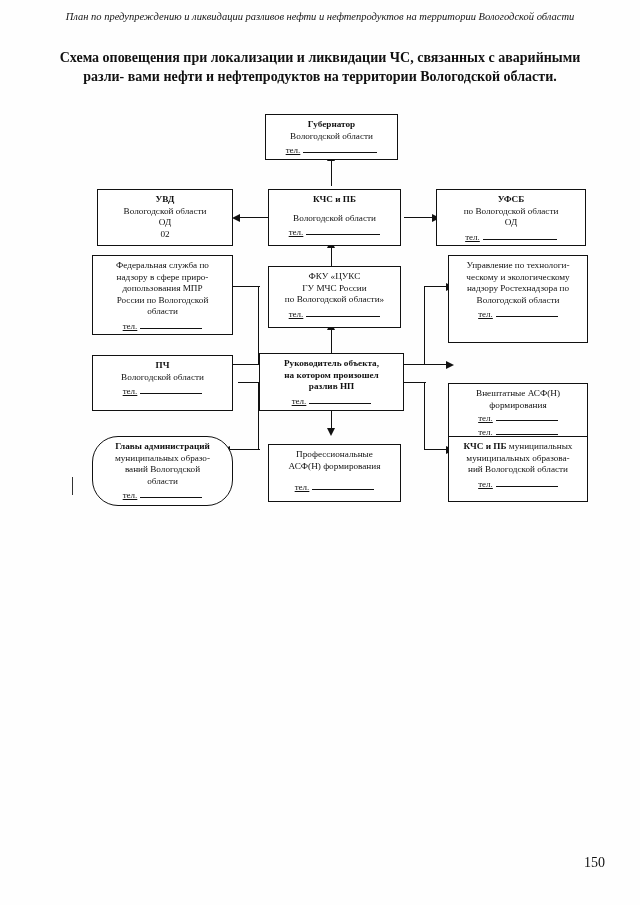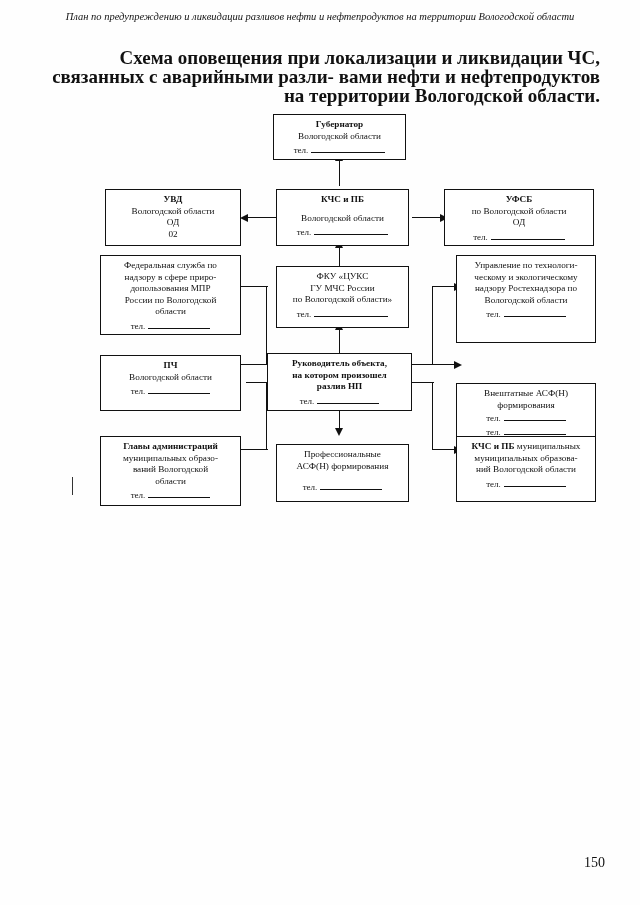--- a/index.html
+++ b/index.html
@@ -16,49 +16,49 @@
   
   .hdr{
     position:absolute;left:60px;top:10px;width:520px;
     text-align:center;
     font-style:italic;
     font-size:10.5px;
     line-height:14px;
   }
   .title{
     position:absolute;left:40px;top:48px;width:560px;
-    text-align:right;
+    text-align:center;
     font-weight:bold;
-    font-size:19px;
+    font-size:14px;
     line-height:19px;
   }
 
   
-  .canvas{position:absolute;left:8px;top:100px;width:540px;height:430px;}
+  .canvas{position:absolute;left:0;top:100px;width:540px;height:430px;}
 
   .box{
     position:absolute;
     border:1.3px solid #111;
     background:#fff;
     box-sizing:border-box;
     text-align:center;
     font-size:9.2px;
     line-height:11.6px;
     padding-top:4px;
     z-index:5;
   }
   .box .ln{display:block;}
   .box .b{font-weight:bold;}
   .tel{
     display:block;
     margin-top:2px;
     font-size:9px;
     white-space:nowrap;
   }
-  .tel .lbl{display:inline-block;}
+  .tel .lbl{display:inline-block;text-decoration:underline;}
   .tel .rule{
     display:inline-block;
     width:74px;
     border-bottom:1.1px solid #111;
     height:8px;
     margin-left:3px;
     vertical-align:baseline;
   }
   .tel.short .rule{width:62px;}
 
@@ -211,21 +211,21 @@
       <span class="tel short"><span class="lbl">тел.</span><span class="rule"></span></span>
     </div>
 
     <div class="box" style="left:448px;top:255px;width:140px;height:56px;margin-top:28px;">
       <span class="ln">Внештатные АСФ(Н)</span>
       <span class="ln">формирования</span>
       <span class="tel short" style="margin-top:1px;"><span class="lbl">тел.</span><span class="rule"></span></span>
       <span class="tel short" style="margin-top:1px;"><span class="lbl">тел.</span><span class="rule"></span></span>
     </div>
 
-    <div class="box" style="left:92px;top:336px;width:141px;height:70px;">
+    <div class="box" style="left:92px;top:336px;width:141px;height:70px;border-radius:26px;">
       <span class="ln b">Главы администраций</span>
       <span class="ln">муниципальных образо-</span>
       <span class="ln">ваний Вологодской</span>
       <span class="ln">области</span>
       <span class="tel short"><span class="lbl">тел.</span><span class="rule"></span></span>
     </div>
 
     <div class="box" style="left:268px;top:344px;width:133px;height:58px;">
       <span class="ln">Профессиональные</span>
       <span class="ln">АСФ(Н) формирования</span>

